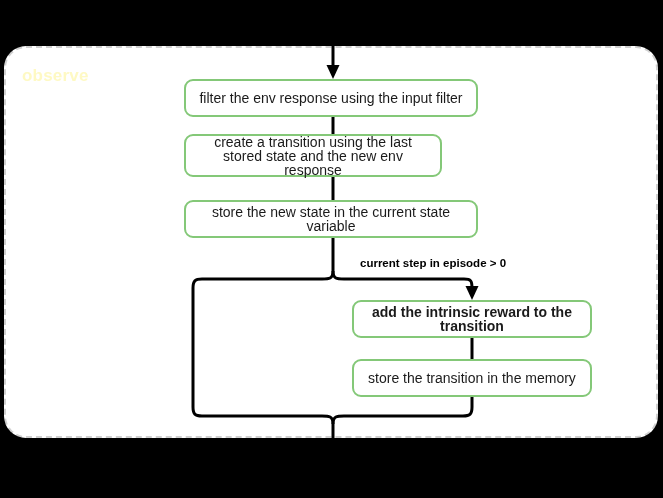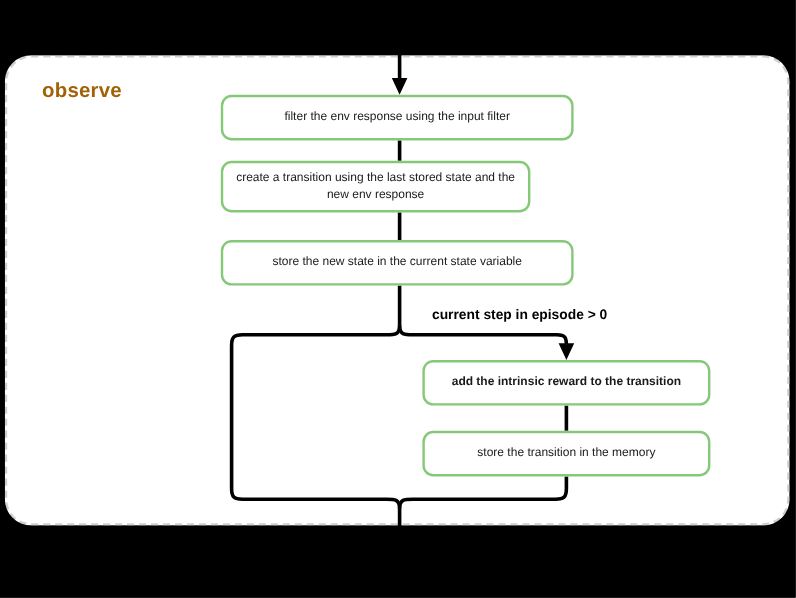--- a/index.html
+++ b/index.html
@@ -23,42 +23,42 @@
     top: 46px;
     width: 654px;
     height: 392px;
     box-sizing: border-box;
     background: #ffffff;
     border: 2px dashed #d0d0d0;
     border-radius: 22px;
   }
   #observe-title {
     position: absolute;
-    left: 35px;
+    left: 22px;
     top: 66px;
     font-size: 17px;
     font-weight: bold;
-    color: #a16207;
+    color: #fef9c3;
     letter-spacing: 0.2px;
     white-space: nowrap;
   }
 
   
   .node {
     position: absolute;
     box-sizing: border-box;
     background: #ffffff;
     border: 2.5px solid #84c878;
     border-radius: 9px;
     display: flex;
     align-items: center;
     justify-content: center;
     text-align: center;
     color: #1a1a1a;
-    font-size: 10px;
+    font-size: 14px;
     line-height: 14px;
     padding: 2px 8px;
   }
   #node-filter        { left: 184px; top: 79px;  width: 294px; height: 38px; }
   #node-create        { left: 184px; top: 134px; width: 258px; height: 43px; }
   #node-store-state   { left: 184px; top: 200px; width: 294px; height: 38px; }
   #node-intrinsic     { left: 352px; top: 300px; width: 240px; height: 38px; font-weight: bold; }
   #node-store-trans   { left: 352px; top: 359px; width: 240px; height: 38px; }
 
   

